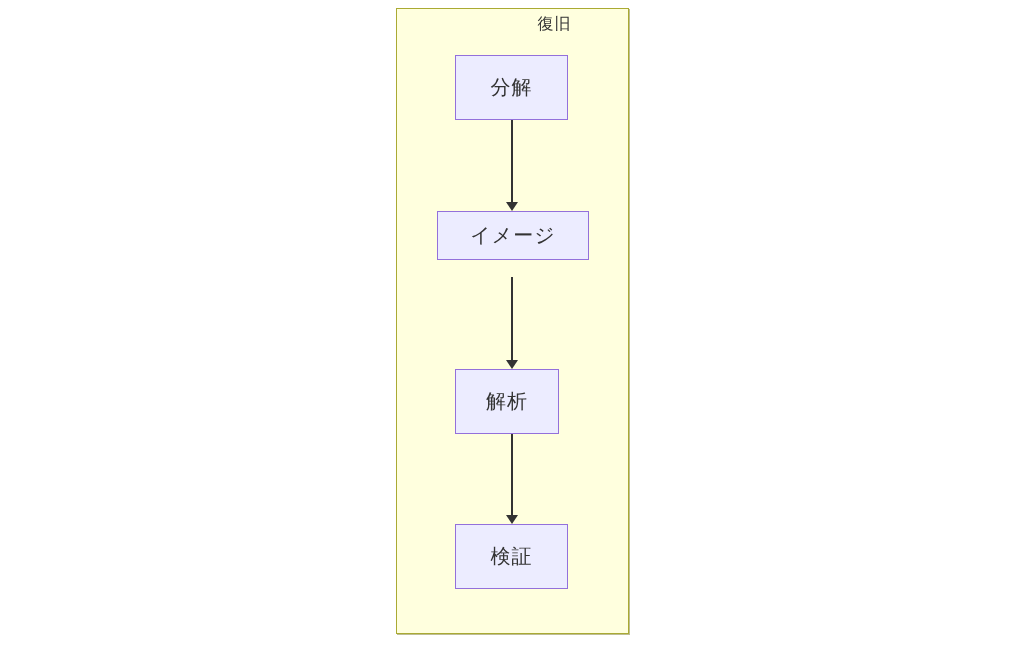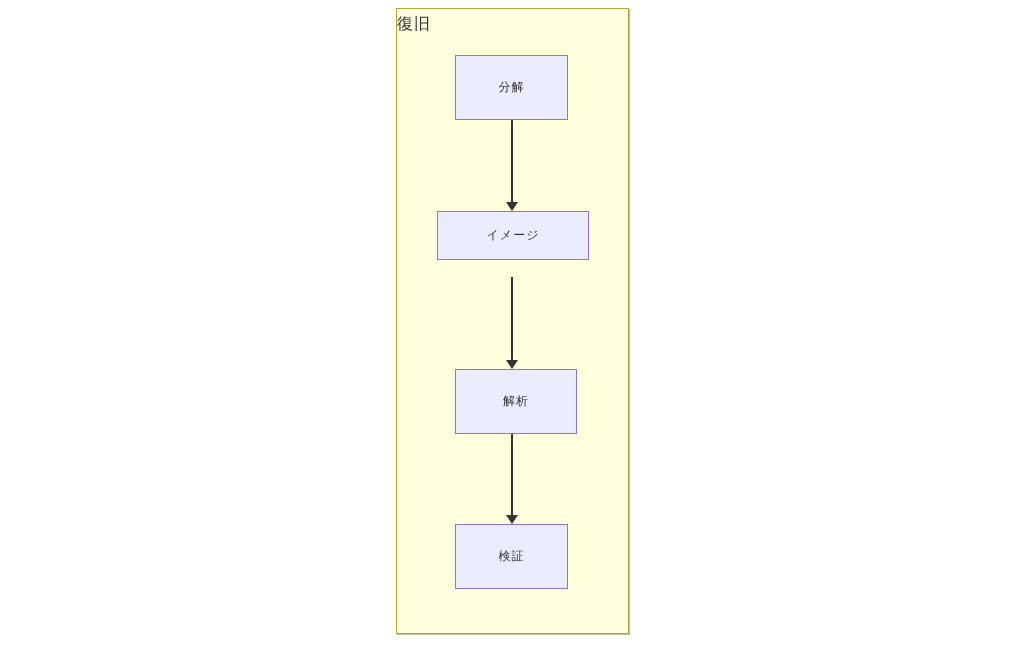--- a/index.html
+++ b/index.html
@@ -30,41 +30,42 @@
     background: #ffffde;
     border: 1px solid #aaaa33;
     box-shadow: 1px 1px 0 rgba(136, 136, 60, 0.55);
     box-sizing: border-box;
   }
   .subgraph-title {
     position: absolute;
     left: 0;
     top: 5px;
     width: 100%;
-    text-align: left;
+    text-align: center;
     font-size: 16px;
     color: #333333;
     letter-spacing: 1px;
+    padding-left: 42px;
   }
   
   .node {
     position: absolute;
     background: #ececff;
     border: 1px solid #9370db;
     box-sizing: border-box;
     display: flex;
     align-items: center;
     justify-content: center;
-    font-size: 12px;
+    font-size: 20px;
     color: #333333;
     letter-spacing: 1px;
   }
   .node-1 { left: 455px; top:  55px; width: 113px; height: 65px; }
   .node-2 { left: 437px; top: 211px; width: 152px; height: 49px; }
-  .node-3 { left: 455px; top: 369px; width: 122px; height: 65px; }
+  .node-3 { left: 455px; top: 369px; width: 104px; height: 65px; }
   .node-4 { left: 455px; top: 524px; width: 113px; height: 65px; align-items: center; }
   
   .edge {
     position: absolute;
     width: 14px;
     margin-left: -7px; 
   }
   .edge-1 { left: 512px; top: 120px; height: 91px; }
   .edge-2 { left: 512px; top: 277px; height: 92px; }
   .edge-3 { left: 512px; top: 434px; height: 90px; }

